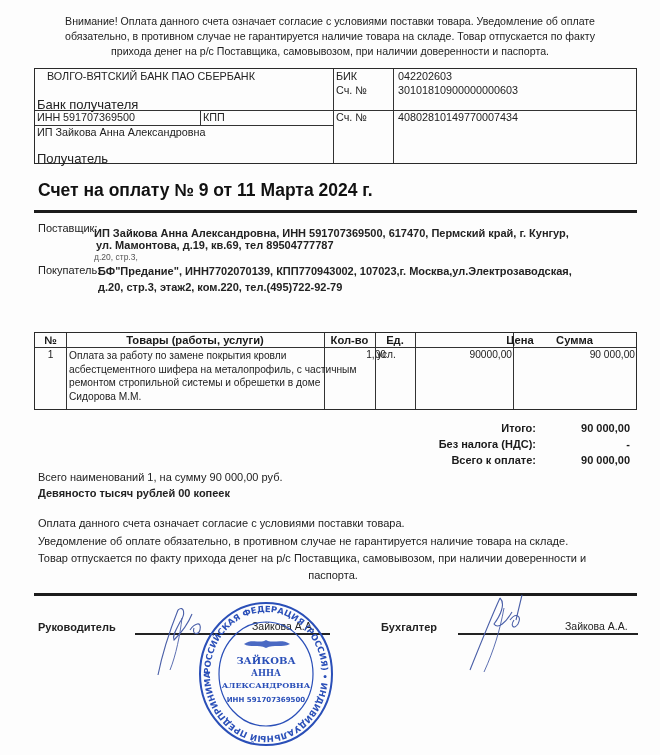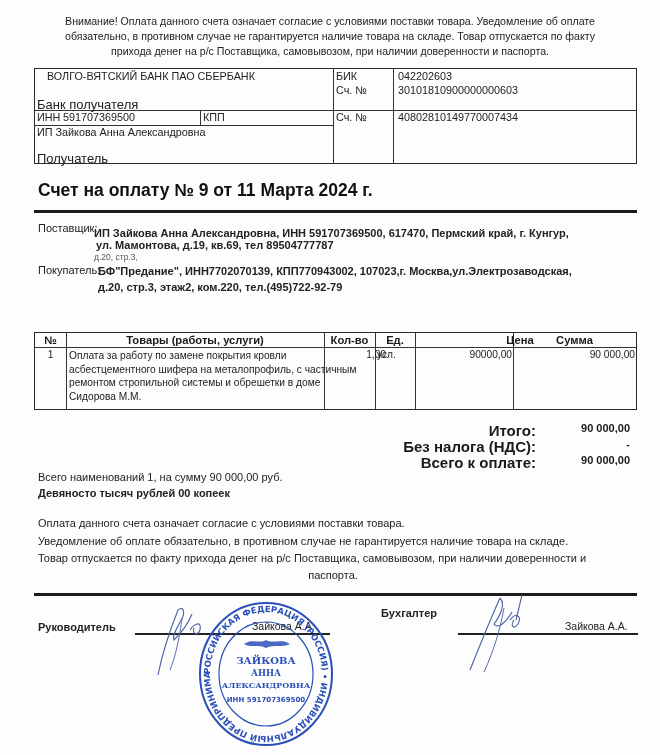--- a/index.html
+++ b/index.html
@@ -35,21 +35,21 @@
     
     .items {
       left: 34px; top: 332px; width: 603px; height: 78px;
       border: 1.5px solid #2a2a2a; box-sizing: border-box;
     }
     .items .vl { position: absolute; top: 0; bottom: 0; width: 1px; background: #333; }
     .items .hl { position: absolute; left: 0; right: 0; height: 1px; background: #333; }
     .items .h { position: absolute; top: 1px; font-size: 11.2px; font-weight: bold; text-align: center; }
     .items .c { position: absolute; font-size: 10.2px; color: #222; }
 
-    .totals .lbl { position: absolute; right: 124px; font-size: 15px; font-weight: bold; text-align: right; white-space: nowrap; }
+    .totals .lbl { position: absolute; right: 124px; font-size: 11px; font-weight: bold; text-align: right; white-space: nowrap; }
     .totals .val { position: absolute; right: 30px; font-size: 11px; font-weight: bold; text-align: right; }
 
     .summary { left: 38px; font-size: 11px; color: #222; }
     .terms { left: 38px; font-size: 11px; color: #222; line-height: 17.5px; width: 590px; }
 
     .sig-lbl { font-size: 11px; font-weight: bold; color: #222; }
     .sig-line { height: 1.5px; background: #222; }
     .sig-name { font-size: 10.5px; color: #222; }
     .stamp { left: 196px; top: 600px; }
   </style>
@@ -150,21 +150,21 @@
   <div>Уведомление об оплате обязательно, в противном случае не гарантируется наличие товара на складе.</div>
   <div>Товар отпускается по факту прихода денег на р/с Поставщика, самовывозом, при наличии доверенности и</div>
   <div style="line-height:14px;text-align:center;">паспорта.</div>
 </div>
 <div class="abs rule-thick" style="left:34px; top:593px; width:603px;"></div>
 
 <div class="abs sig-lbl" style="left:38px; top:621px;">Руководитель</div>
 <div class="abs sig-line" style="left:135px; top:633px; width:195px;"></div>
 <div class="abs sig-name" style="left:252px; top:620px;">Зайкова А.А.</div>
 
-<div class="abs sig-lbl" style="left:352px; top:607px;padding-left:29px;">Бухгалтер</div>
+<div class="abs sig-lbl" style="left:352px; top:621px;padding-left:29px;">Бухгалтер</div>
 <div class="abs sig-line" style="left:458px; top:633px; width:180px;"></div>
 <div class="abs sig-name" style="left:565px; top:620px;">Зайкова А.А.</div>
 
 <svg class="abs" style="left:150px; top:600px;" width="70" height="80" viewBox="0 0 70 80">
   <path d="M28 10 C 20 30, 12 55, 8 75 M28 10 C 34 5, 36 14, 30 22 C 26 30, 22 36, 24 40 C 30 34, 38 24, 42 14 M 40 30 C 44 24, 52 20, 50 30 C 48 36, 42 34, 44 28" fill="none" stroke="#4a5fa8" stroke-width="1.1"></path>
   <path d="M 32 18 C 30 35, 26 55, 20 70" fill="none" stroke="#4a5fa8" stroke-width="0.9"></path>
 </svg>
 <svg class="abs" style="left:460px; top:590px;" width="80" height="90" viewBox="0 0 80 90">
   <path d="M40 8 C 30 30, 20 55, 10 80 M 40 8 C 46 14, 40 26, 34 34 C 38 40, 46 32, 52 22 M 50 30 C 56 22, 62 26, 58 34 C 54 40, 50 36, 54 30 M 62 5 L 56 30" fill="none" stroke="#4a5fa8" stroke-width="1.1"></path>
   <path d="M 44 18 C 40 40, 34 60, 24 82" fill="none" stroke="#4a5fa8" stroke-width="0.9"></path>

